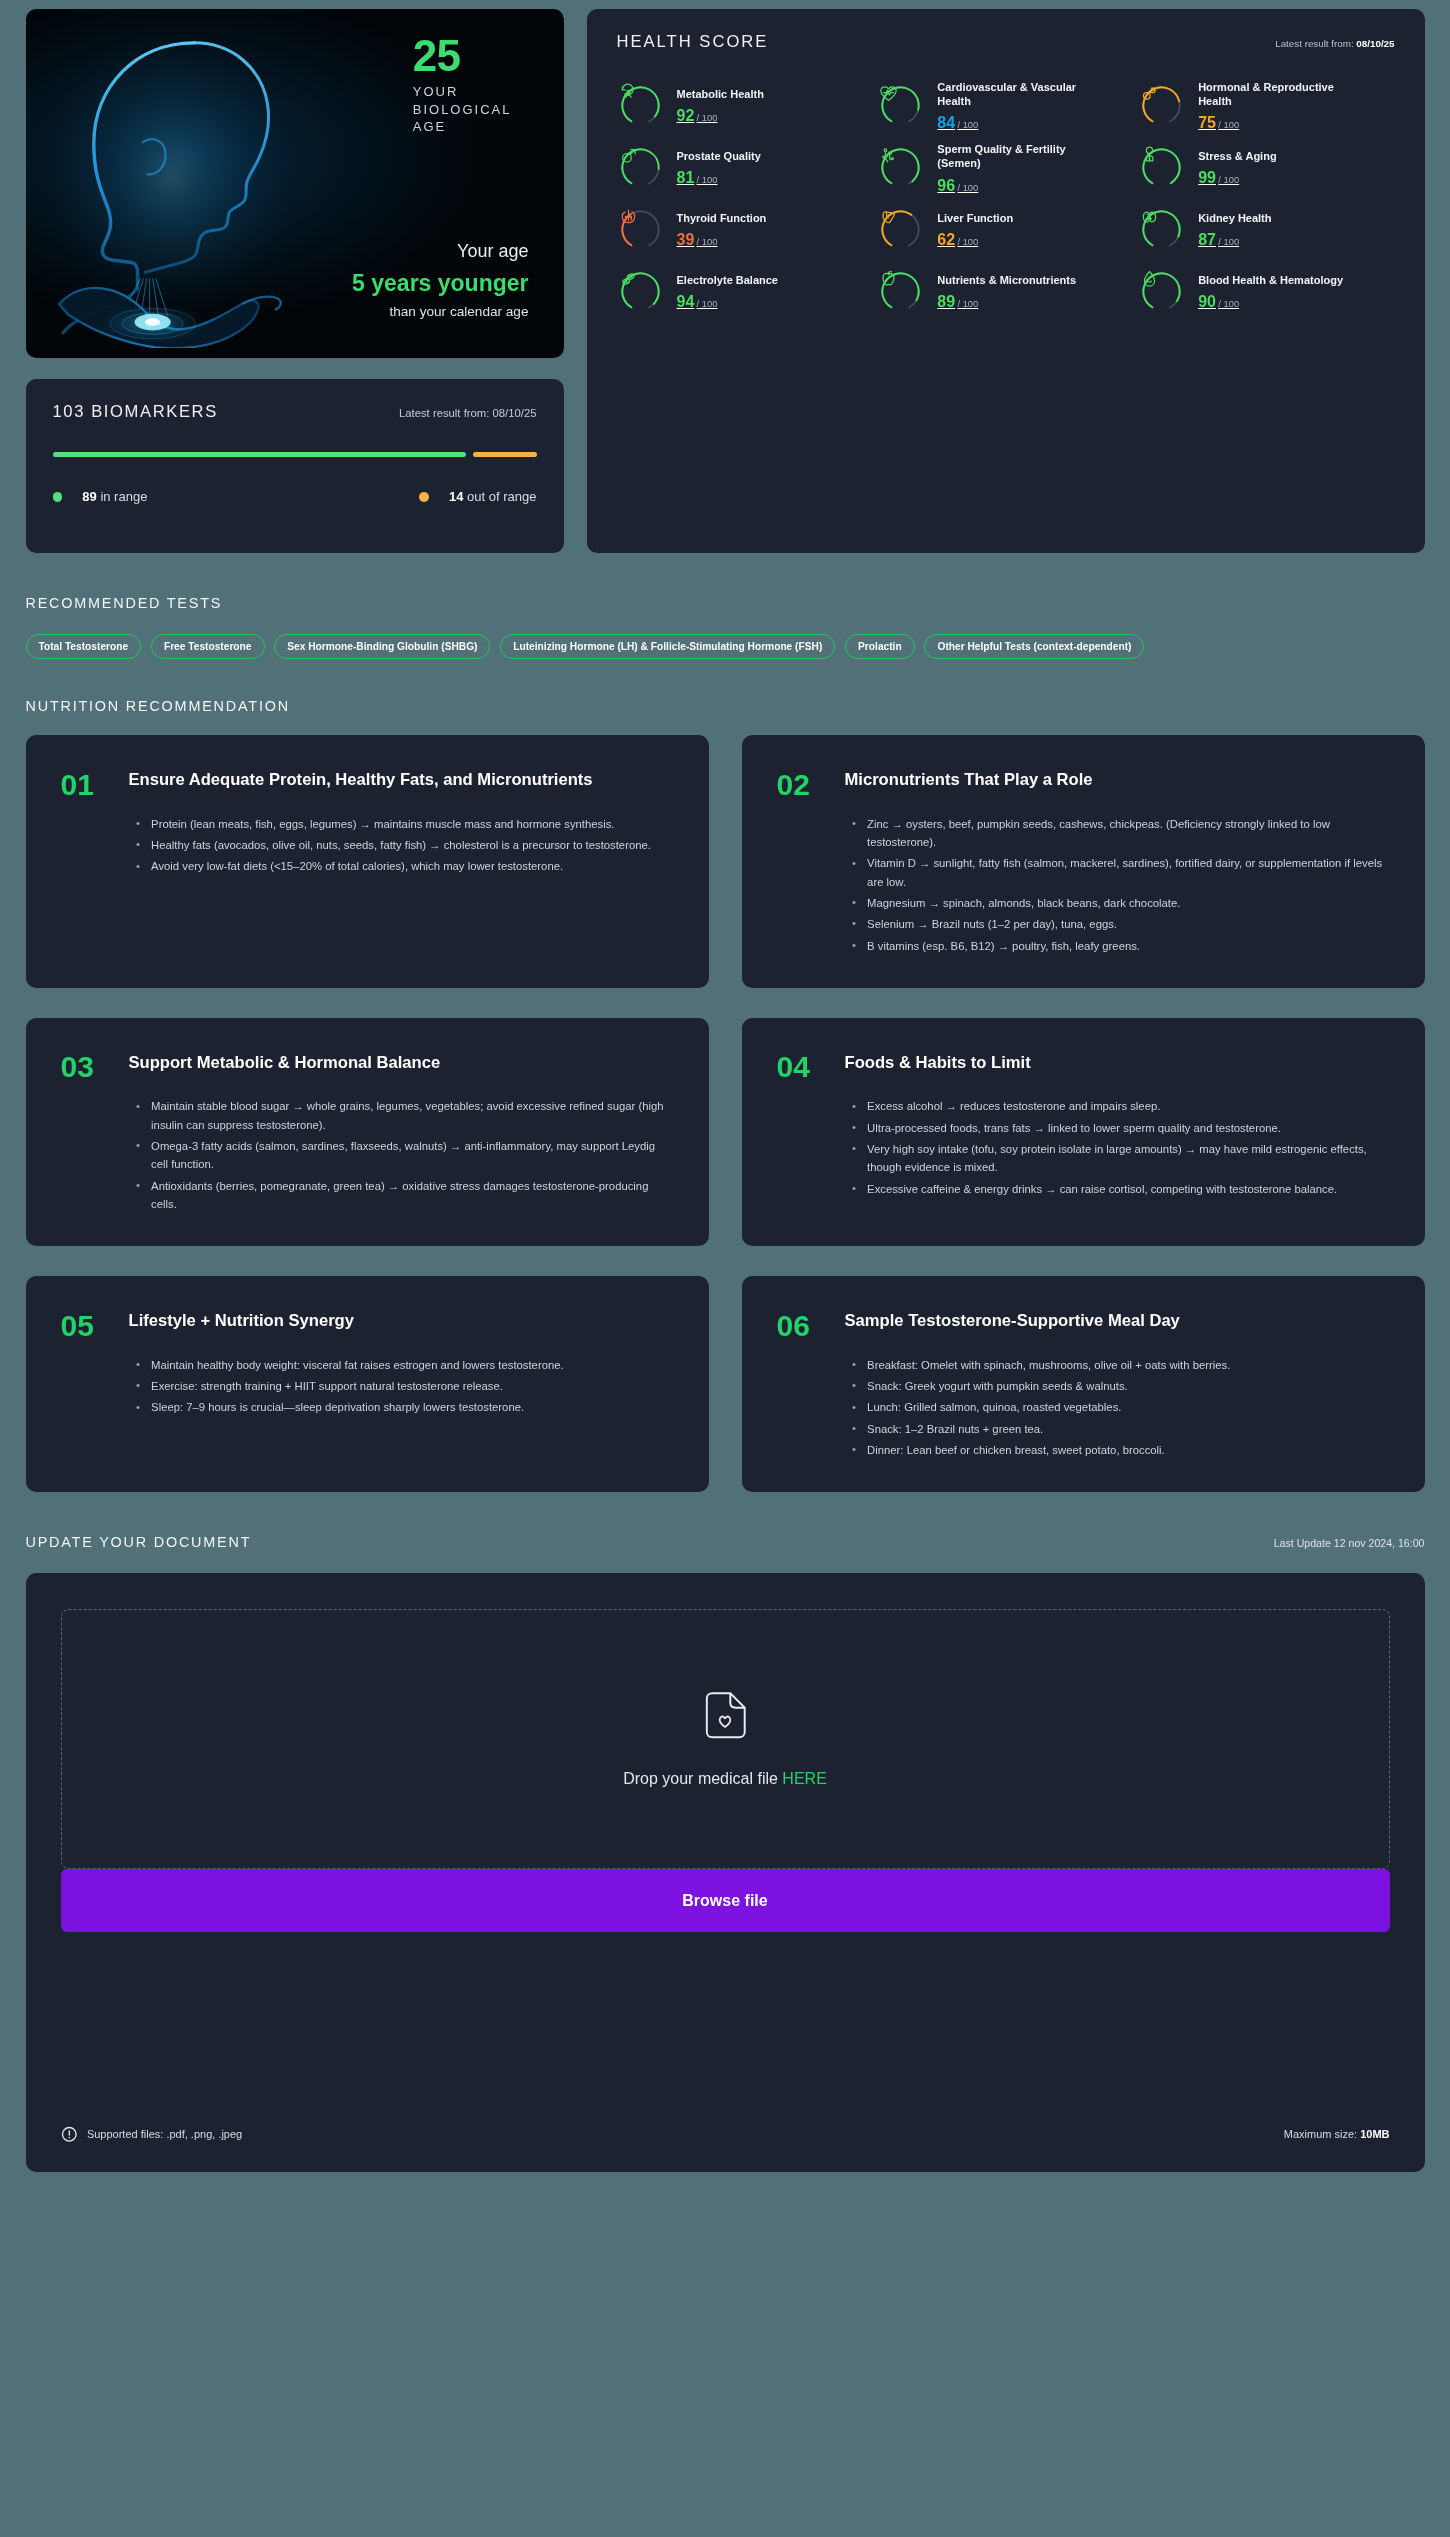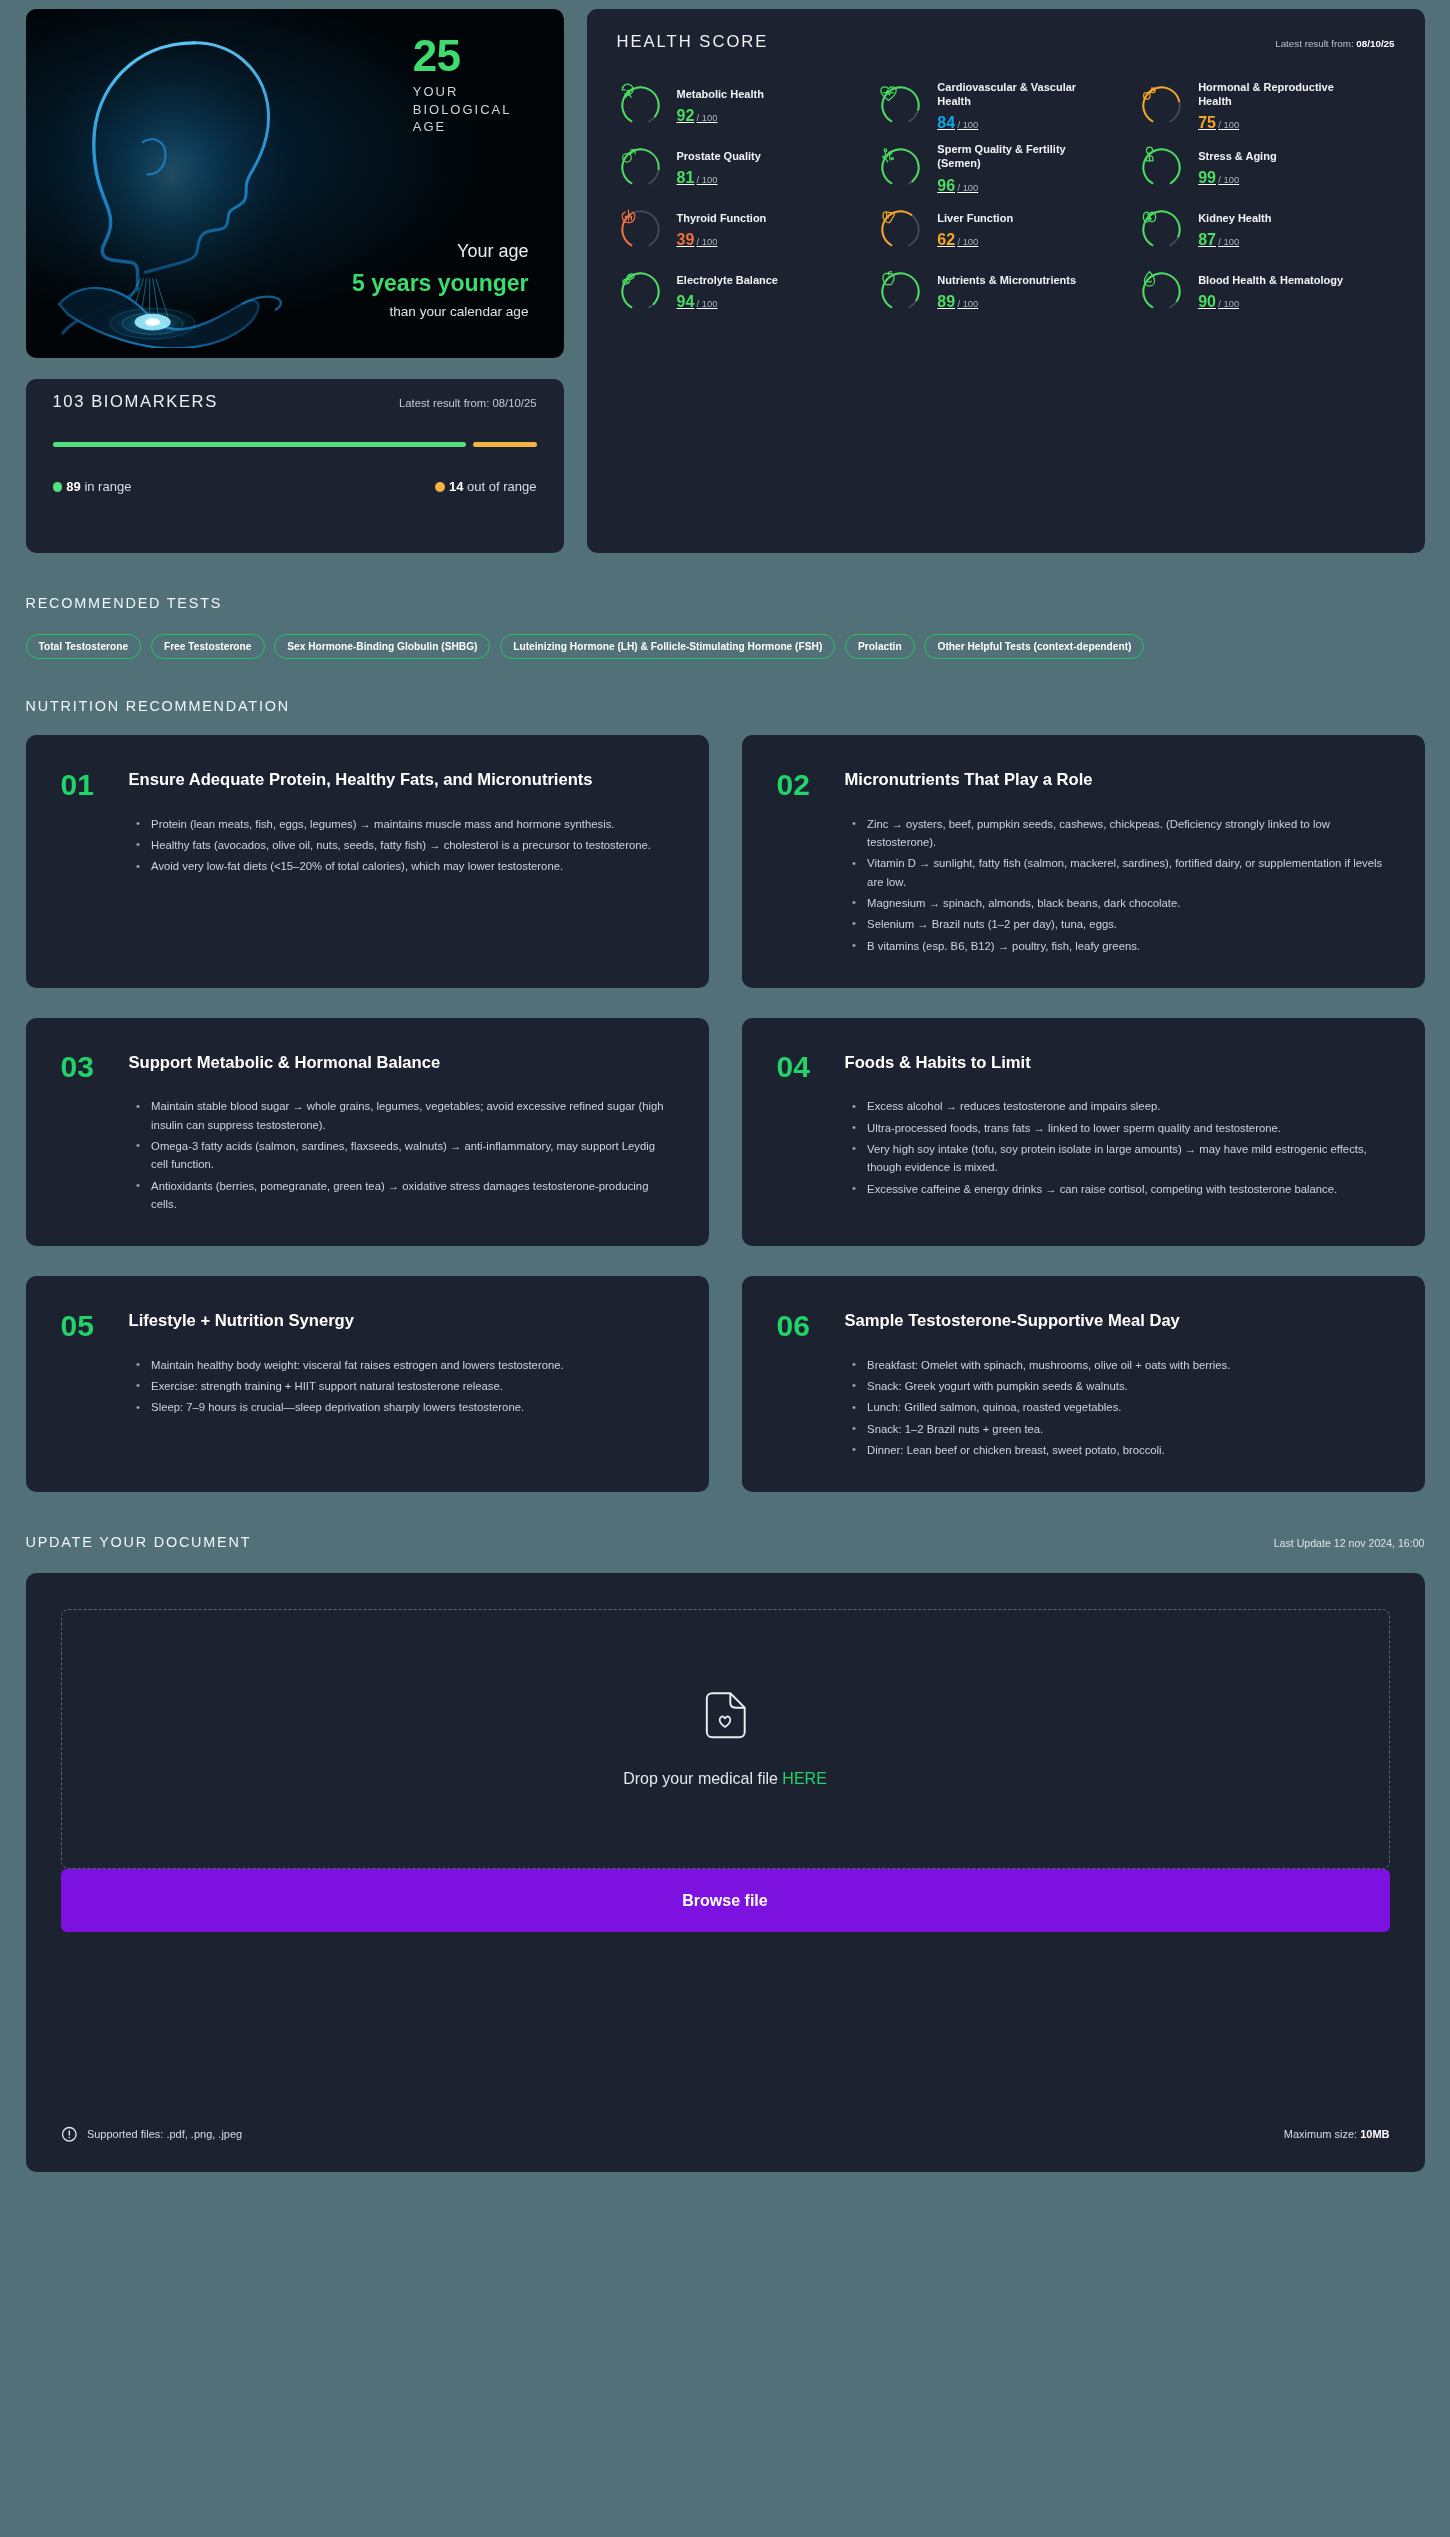--- a/index.html
+++ b/index.html
@@ -74,21 +74,21 @@
     white-space: nowrap;
   }
   .bio-cal { font-size: 13.6px; color: #dde4e9; font-weight: 400; }
 
   
   .biomarkers-card {
     margin-top: 21px;
     height: 174px;
     border-radius: 10.6px;
     background: #1d2231;
-    padding: 13px 27px 21px;
+    padding: 23px 27px 21px;
     display: flex;
     flex-direction: column;
   }
   .bm-head {
     display: flex;
     justify-content: space-between;
     align-items: baseline;
   }
   .bm-title {
     font-size: 16.6px;
@@ -105,21 +105,21 @@
     align-items: center;
   }
   .bm-bar-green { height: 5.3px; border-radius: 3px; background: #55e07f; }
   .bm-bar-amber { height: 5.3px; border-radius: 3px; background: #f5b342; }
   .bm-legend {
     margin-top: 32px;
     display: flex;
     justify-content: space-between;
     align-items: center;
   }
-  .bm-leg { display: flex; align-items: center; gap: 4px; font-size: 13px; color: #d7dee4; }
+  .bm-leg { display: flex; align-items: center; gap: 20px; font-size: 13px; color: #d7dee4; }
   .bm-dot { width: 9.8px; height: 9.8px; border-radius: 50%; flex: 0 0 9.8px; }
   .bm-dot.green { background: #55e07f; }
   .bm-dot.amber { background: #f5b342; }
   .bm-leg b { color: #ffffff; font-weight: 700; }
 
   
   .health-panel {
     flex: 1;
     background: #1d2231;
     border-radius: 10.6px;

